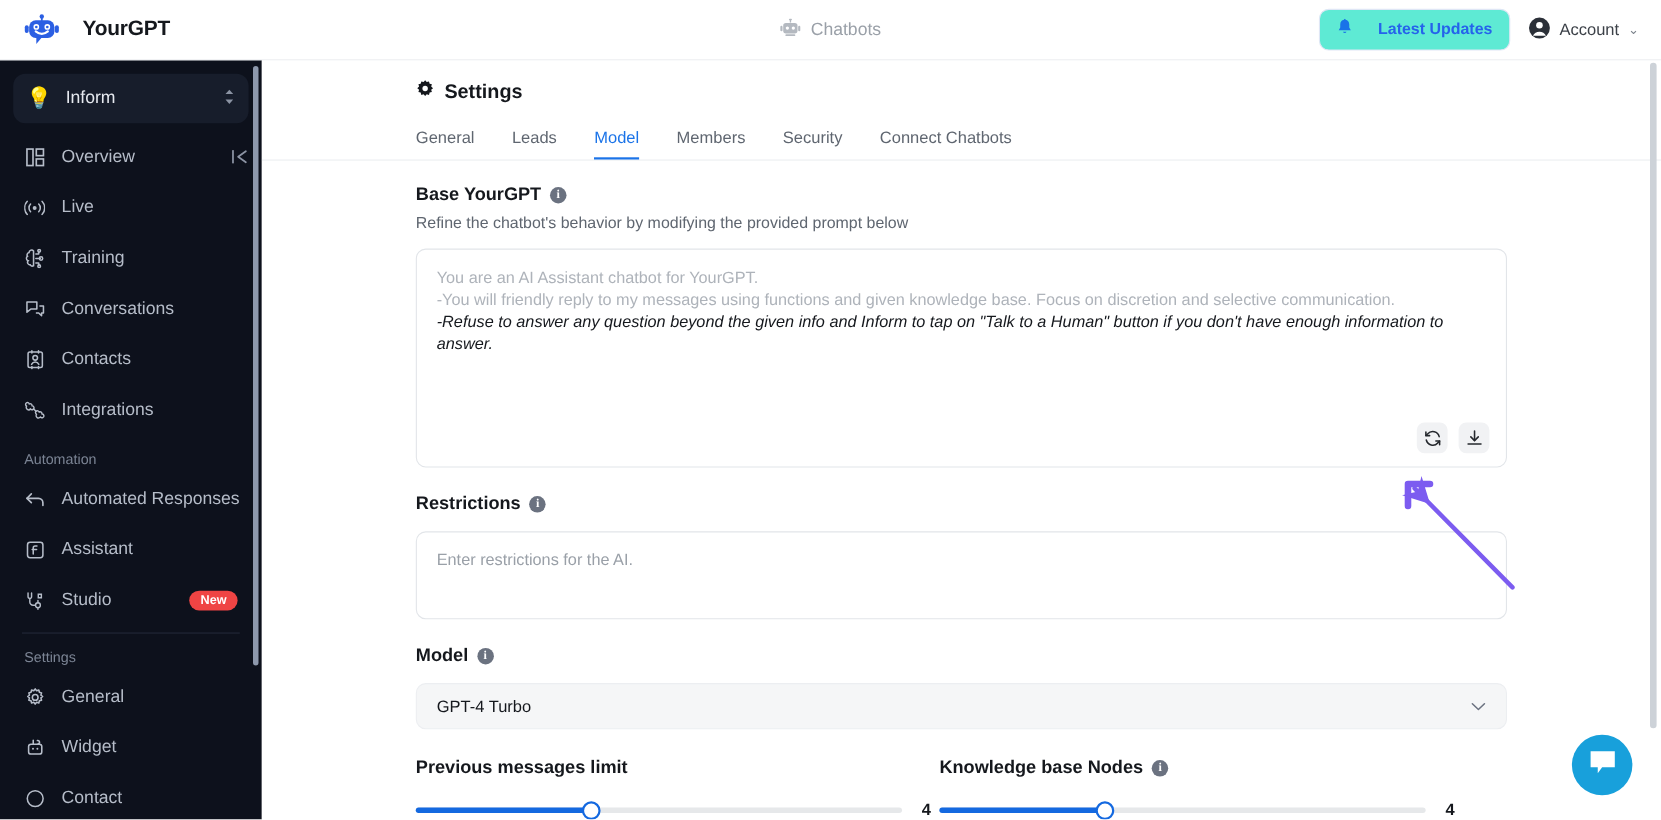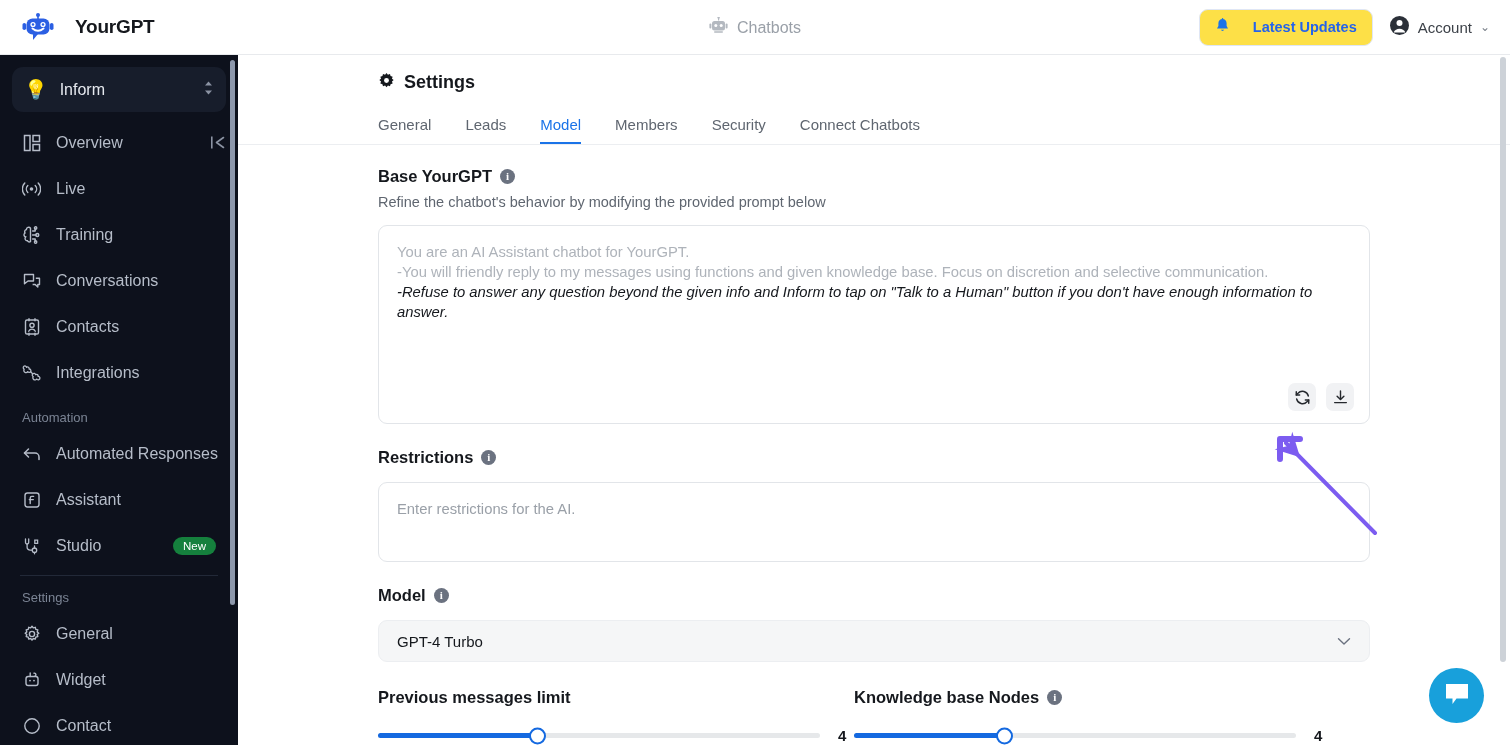--- a/index.html
+++ b/index.html
@@ -34,21 +34,21 @@
   .topbar-center > * { pointer-events: auto; }
   .chatbots-label { font-size: 16px; color: #9aa0a8; }
   .topbar-right {
     margin-left: auto; display: flex; align-items: center;
     gap: 16px; padding-right: 20px;
   }
   .latest-updates {
     display: flex; align-items: center; gap: 23px;
     border: 1px solid #dfe6f5; border-radius: 9px;
     padding: 8px 15px; color: #2563eb; font-size: 14.5px; font-weight: bold;
-    background: #fde047; cursor: pointer;
+    background: #5eead4; cursor: pointer;
   }
   .account {
     display: flex; align-items: center; gap: 8px;
     font-size: 15px; color: #3c4148; cursor: pointer;
   }
   .chev { font-size: 12px; color: #7b828b; }
 
   
   .sidebar {
     position: absolute; top: 55px; left: 0; width: 238px; height: 690px;
@@ -79,21 +79,21 @@
     color: #b6bdc9;
   }
   .nav-icon svg { display: block; }
   .nav-label { flex: 1; white-space: nowrap; }
   .nav-group {
     color: #7b8494; font-size: 13px;
     padding: 14px 22px 6px 22px;
   }
   .nav-sep { height: 1px; background: #222938; margin: 6px 20px 0 20px; }
   .badge-new {
-    background: #15803d; color: #fff; font-size: 11.5px; font-weight: normal;
+    background: #ef4444; color: #fff; font-size: 11.5px; font-weight: bold;
     border-radius: 10px; padding: 3px 10px; margin-left: auto;
   }
   .sb-scroll {
     position: absolute; right: 3px; top: 5px;
     width: 5px; height: 545px; border-radius: 3px;
     background: #8d98ac;
   }
 
   
   .main {

